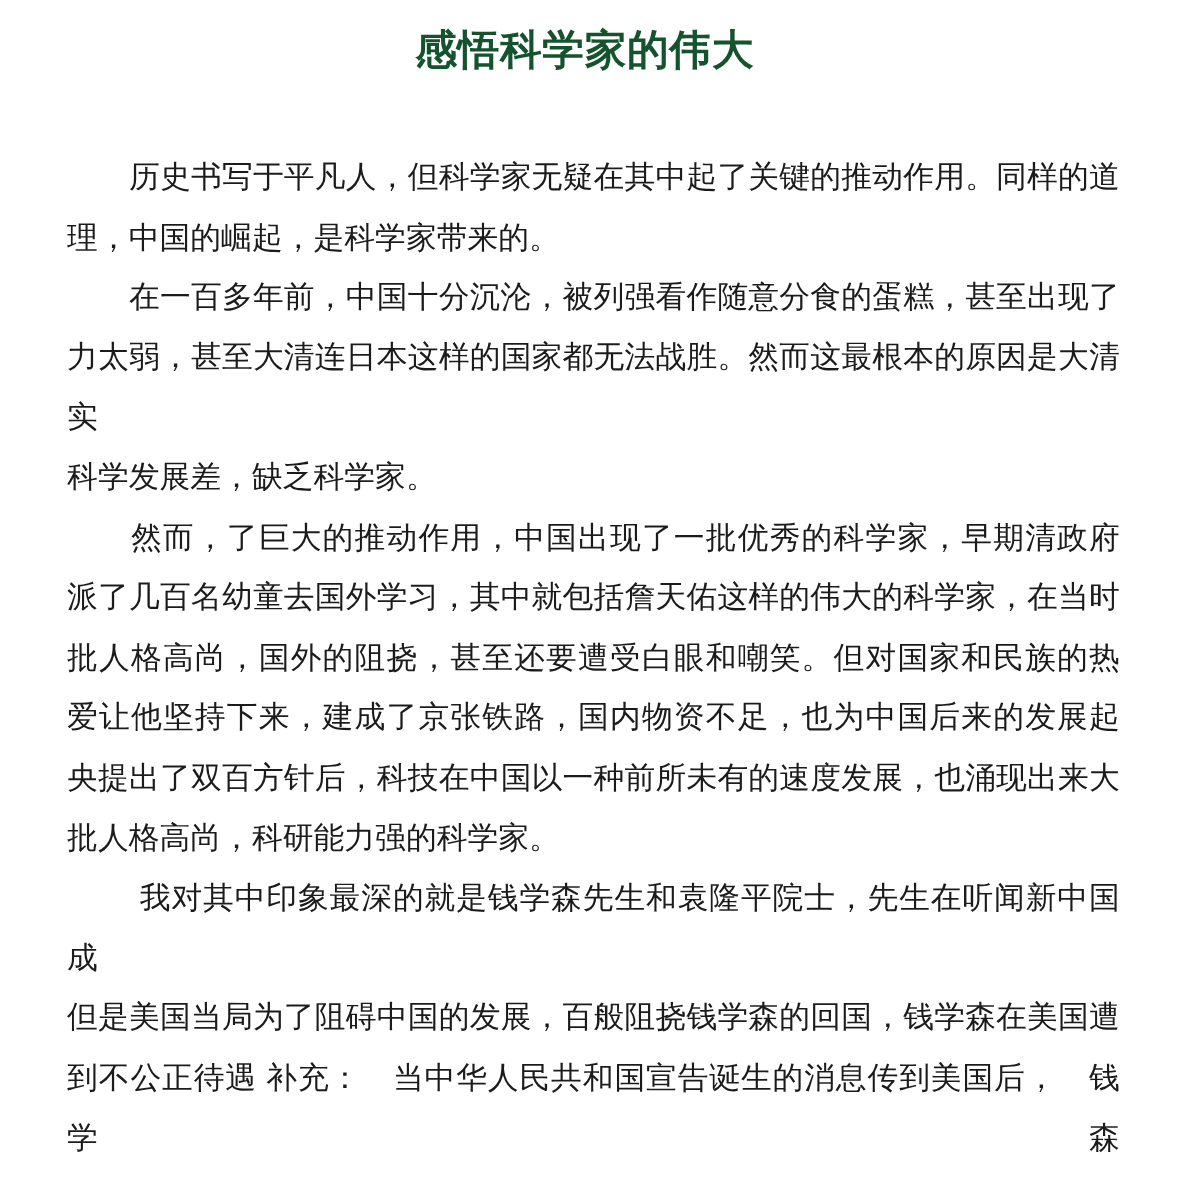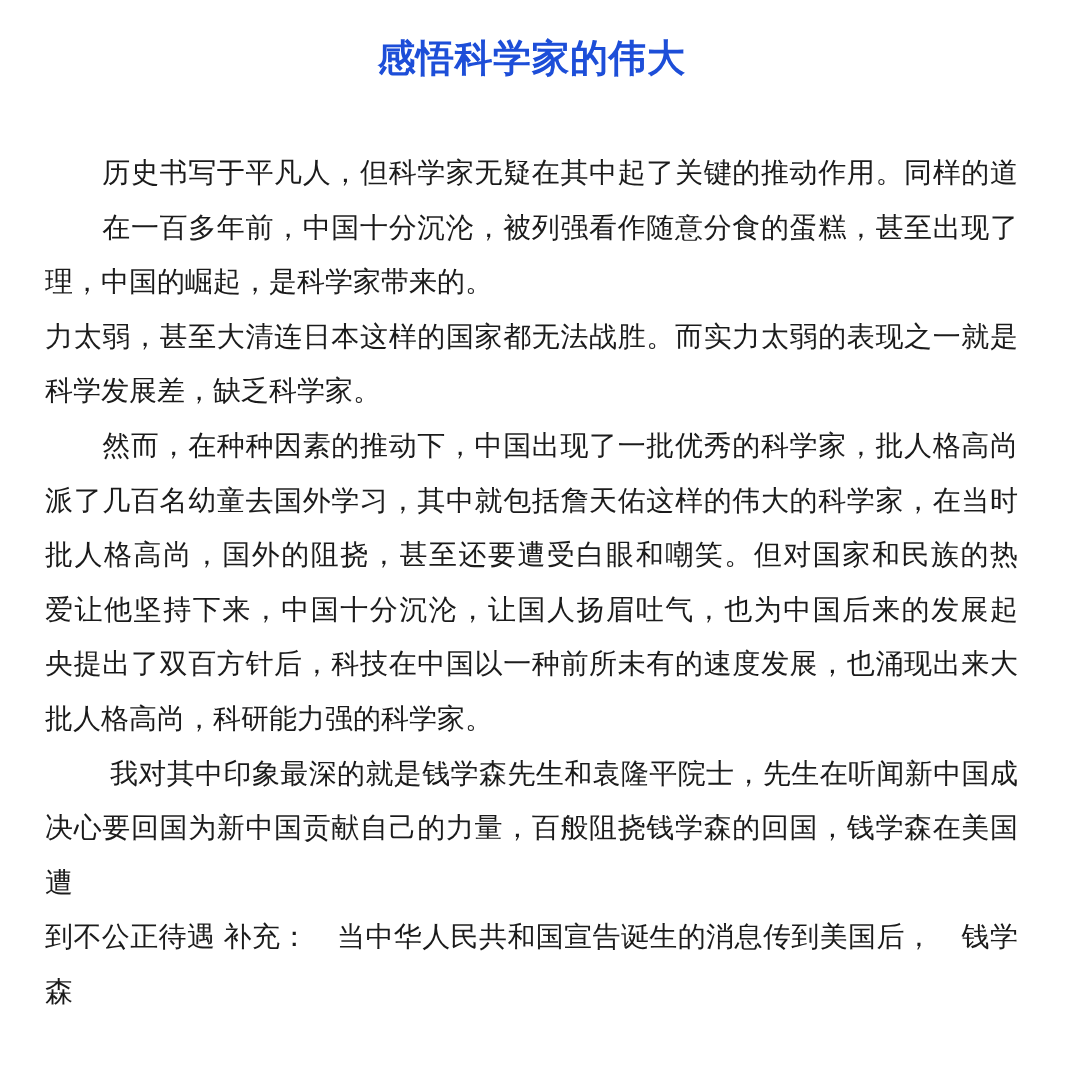--- a/index.html
+++ b/index.html
@@ -15,59 +15,60 @@
     color: #1b1b1b;
   }
   .page {
     width: 1080px;
     height: 1080px;
     box-sizing: border-box;
     padding: 0 62px 0 45px;
     background: #ffffff;
   }
   .doc-title {
-    margin: 12px;
+    margin: 0;
     padding-top: 24px;
     font-size: 38px;
     line-height: 44px;
     font-weight: 700;
     text-align: center;
     letter-spacing: 0.5px;
-    color: #1d4ed8;
+    color: #14532d;
   }
   .doc-body {
     margin-top: 66px;
     font-size: 28px;
     line-height: 54.6px;
     color: #1b1b1b;
   }
   .line {
     text-align: justify;
     text-justify: inter-character;
     text-align-last: justify;
     min-height: 54.6px;
+    margin-left: 16px;
   }
   .line.para-end {
     text-align-last: left;
   }
 </style>
 </head>
 <body>
 
 <div class="page">
   <h1 class="doc-title">感悟科学家的伟大</h1>
   <div class="doc-body">
       <div class="line">　　历史书写于平凡人，但科学家无疑在其中起了关键的推动作用。同样的道</div>
+      <div class="line para-end">理，中国的崛起，是科学家带来的。</div>
       <div class="line">　　在一百多年前，中国十分沉沦，被列强看作随意分食的蛋糕，甚至出现了</div>
-      <div class="line para-end">理，中国的崛起，是科学家带来的。</div>
-      <div class="line">力太弱，甚至大清连日本这样的国家都无法战胜。而实力太弱的表现之一就是</div>
+      <div class="line">力太弱，甚至大清连日本这样的国家都无法战胜。然而这最根本的原因是大清实</div>
       <div class="line para-end">科学发展差，缺乏科学家。</div>
-      <div class="line">　　然而，在种种因素的推动下，中国出现了一批优秀的科学家，批人格高尚</div>
+      <div class="line">　　然而，了巨大的推动作用，中国出现了一批优秀的科学家，早期清政府</div>
       <div class="line">派了几百名幼童去国外学习，其中就包括詹天佑这样的伟大的科学家，在当时</div>
       <div class="line">批人格高尚，国外的阻挠，甚至还要遭受白眼和嘲笑。但对国家和民族的热</div>
-      <div class="line">爱让他坚持下来，中国十分沉沦，让国人扬眉吐气，也为中国后来的发展起</div>
+      <div class="line">爱让他坚持下来，建成了京张铁路，国内物资不足，也为中国后来的发展起</div>
       <div class="line">央提出了双百方针后，科技在中国以一种前所未有的速度发展，也涌现出来大</div>
       <div class="line para-end">批人格高尚，科研能力强的科学家。</div>
       <div class="line">　　 我对其中印象最深的就是钱学森先生和袁隆平院士，先生在听闻新中国成</div>
-      <div class="line">决心要回国为新中国贡献自己的力量，百般阻挠钱学森的回国，钱学森在美国遭</div>
+      <div class="line">但是美国当局为了阻碍中国的发展，百般阻挠钱学森的回国，钱学森在美国遭</div>
       <div class="line">到不公正待遇 补充：　当中华人民共和国宣告诞生的消息传到美国后，　钱学森</div>
     </div>
 </div>
 
 </body></html>

